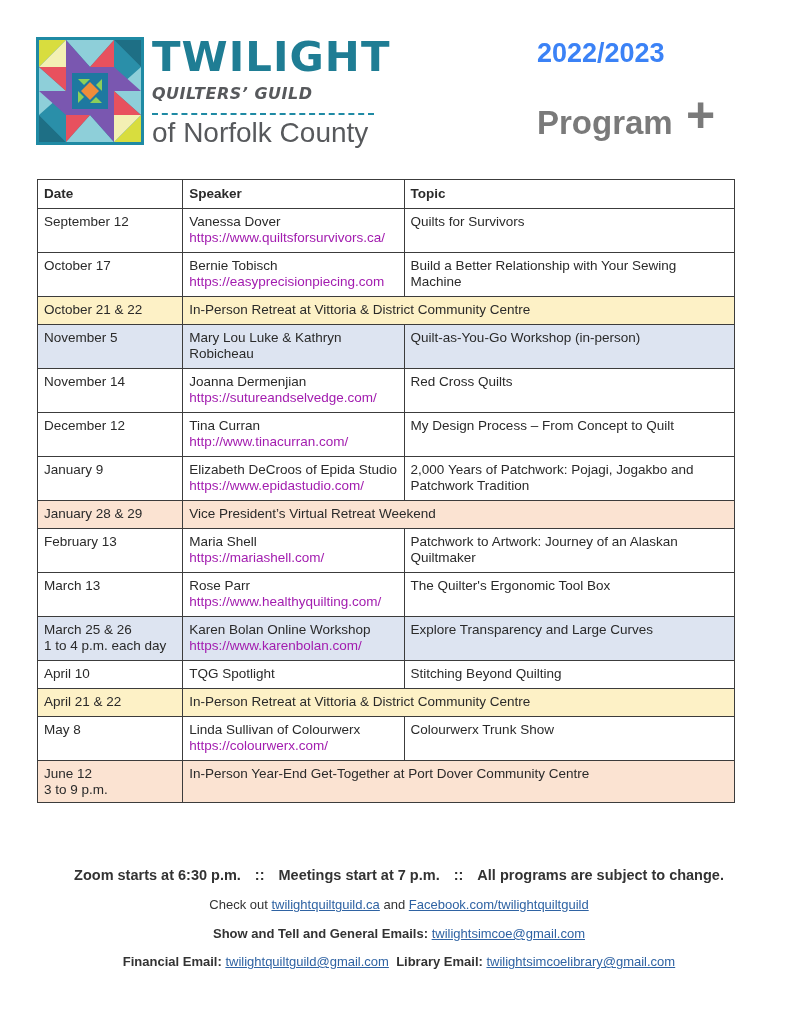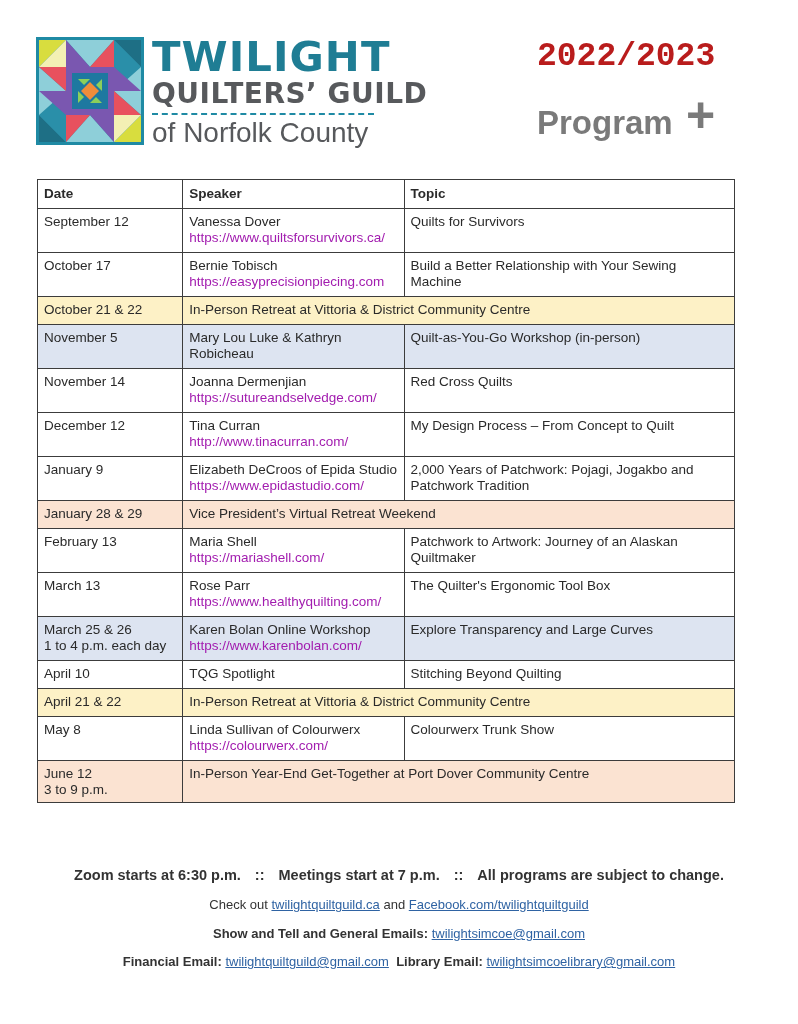--- a/index.html
+++ b/index.html
@@ -2,26 +2,26 @@
 <html><head>
 <meta charset="utf-8">
 <style>
   html, body { margin: 0; padding: 0; background: #ffffff; }
   body { width: 798px; height: 1024px; position: relative; overflow: hidden;
          font-family: "Liberation Sans", sans-serif; color: #222; }
   .logo-block { position: absolute; left: 36px; top: 37px; width: 108px; height: 108px; }
   .logo-text { position: absolute; left: 152px; top: 36px; }
   .logo-twilight { font-family: "DejaVu Sans", sans-serif; font-weight: bold; font-size: 41px;
                    color: #1f7d94; letter-spacing: 1px; line-height: 42px; transform: scaleX(1.02); transform-origin: left; }
-  .logo-guild { font-family: "DejaVu Sans", sans-serif; font-weight: bold; font-size: 28px;
-                color: #57595c; letter-spacing: 0.5px; line-height: 28px; margin-top: 2px; }
+  .logo-guild { font-family: "DejaVu Sans", sans-serif; font-weight: bold; font-size: 16px;
+                color: #57595c; letter-spacing: 0.5px; line-height: 28px; margin-top: 2px; font-style: italic; }
   .logo-dash { width: 222px; border-top: 2px dashed #1f8aa4; margin-top: 5px; margin-bottom: 2px; }
   .logo-norfolk { font-family: "Liberation Sans", sans-serif; font-size: 28px; color: #57595c; line-height: 32px; }
-  .year { position: absolute; left: 537px; top: 38px; font-family: Liberation Mono, monospace;
-          font-weight: bold; font-size: 33px; color: #b91c1c; }
+  .year { position: absolute; left: 537px; top: 38px; font-family: Liberation Sans, sans-serif;
+          font-weight: bold; font-size: 27px; color: #3b82f6; }
   .program { position: absolute; left: 537px; top: 104px; font-family: "Liberation Sans", sans-serif;
              font-weight: bold; font-size: 33px; color: #7a7a7a; }
   .plus { position: absolute; left: 686px; top: 90px; font-family: "Liberation Sans", sans-serif;
           font-weight: bold; font-size: 50px; color: #7a7a7a; line-height: 50px; }
 
   table.sched { position: absolute; left: 37px; top: 179px; width: 698px; border-collapse: collapse;
                 font-family: "Liberation Sans", sans-serif; font-size: 13.5px; }
   table.sched td, table.sched th { border: 1.5px solid #3c3c3c; vertical-align: top; text-align: left;
                 padding: 5px 6px 6px 6px; line-height: 16px; color: #2a2a2a; }
   table.sched th { font-weight: bold; padding-top: 6px; padding-bottom: 6px; }

